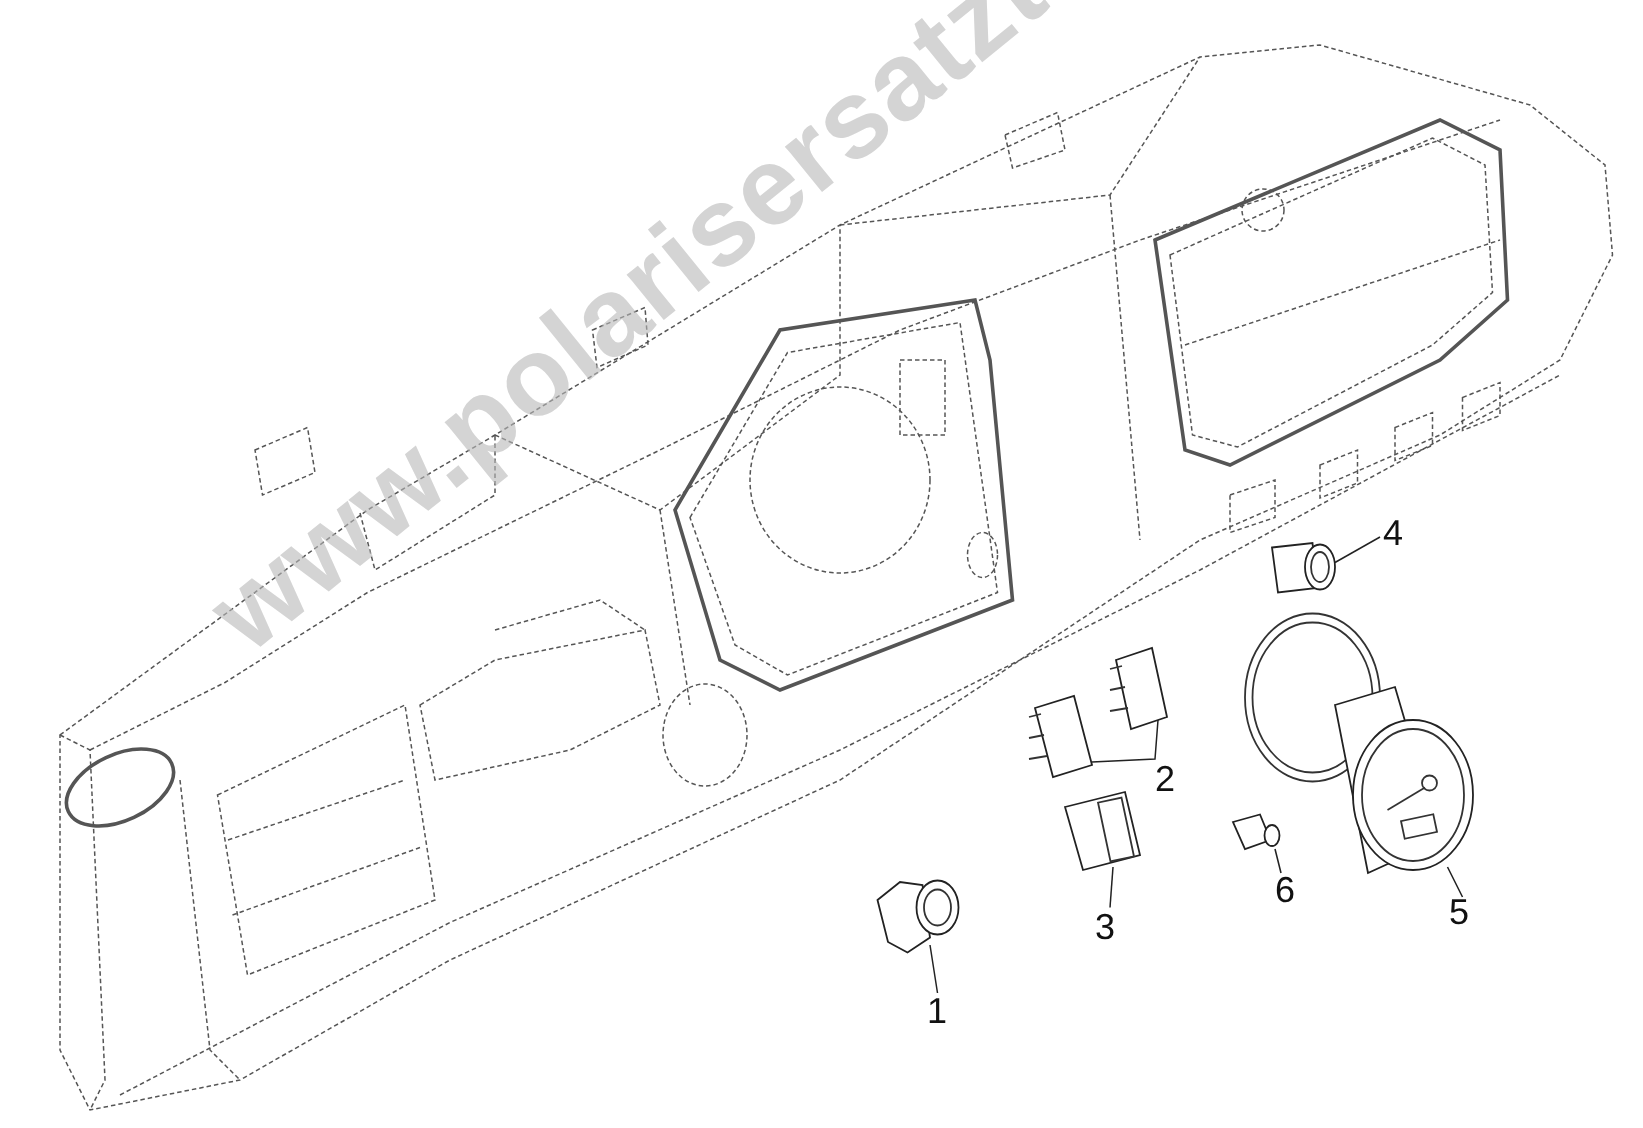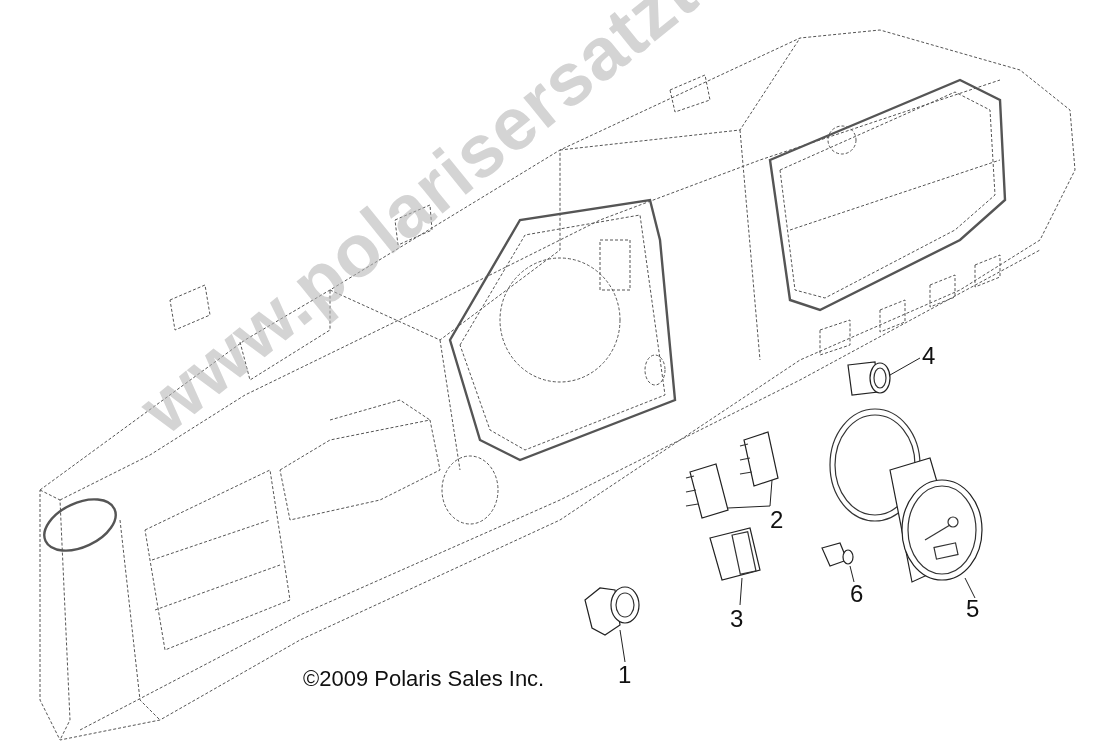--- a/index.html
+++ b/index.html
@@ -113,14 +113,13 @@
 
   <div class="watermark">www.polarisersatzteile.de</div>
 
   <div class="callout" style="left:618px;top:663px;">1</div>
   <div class="callout" style="left:770px;top:508px;">2</div>
   <div class="callout" style="left:730px;top:607px;">3</div>
   <div class="callout" style="left:922px;top:344px;">4</div>
   <div class="callout" style="left:966px;top:597px;">5</div>
   <div class="callout" style="left:850px;top:582px;">6</div>
 
-  <div class="copyright">©2009 Polaris Sales Inc.</div>
 </div>
 
 </body></html>

